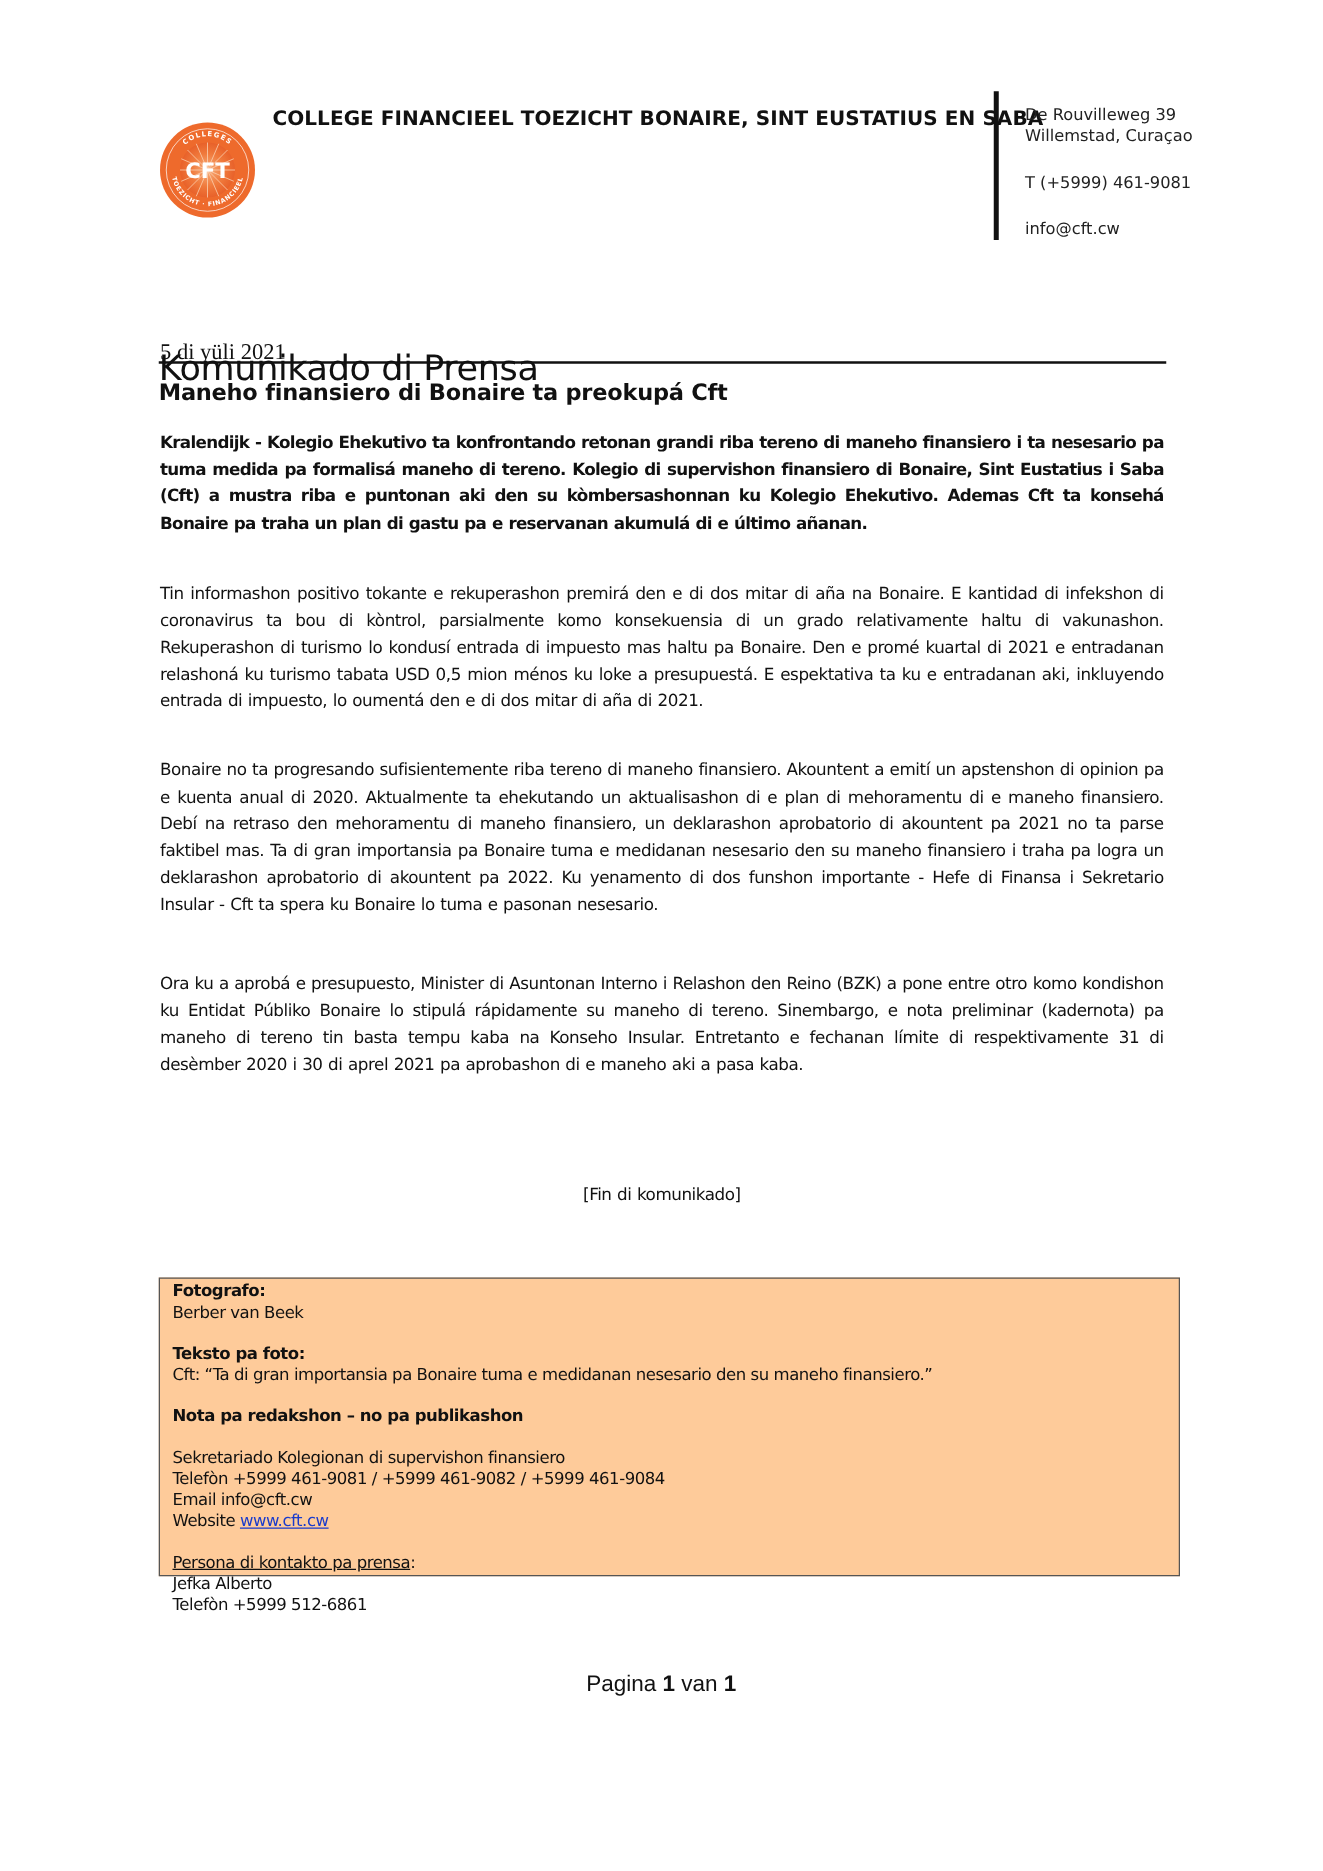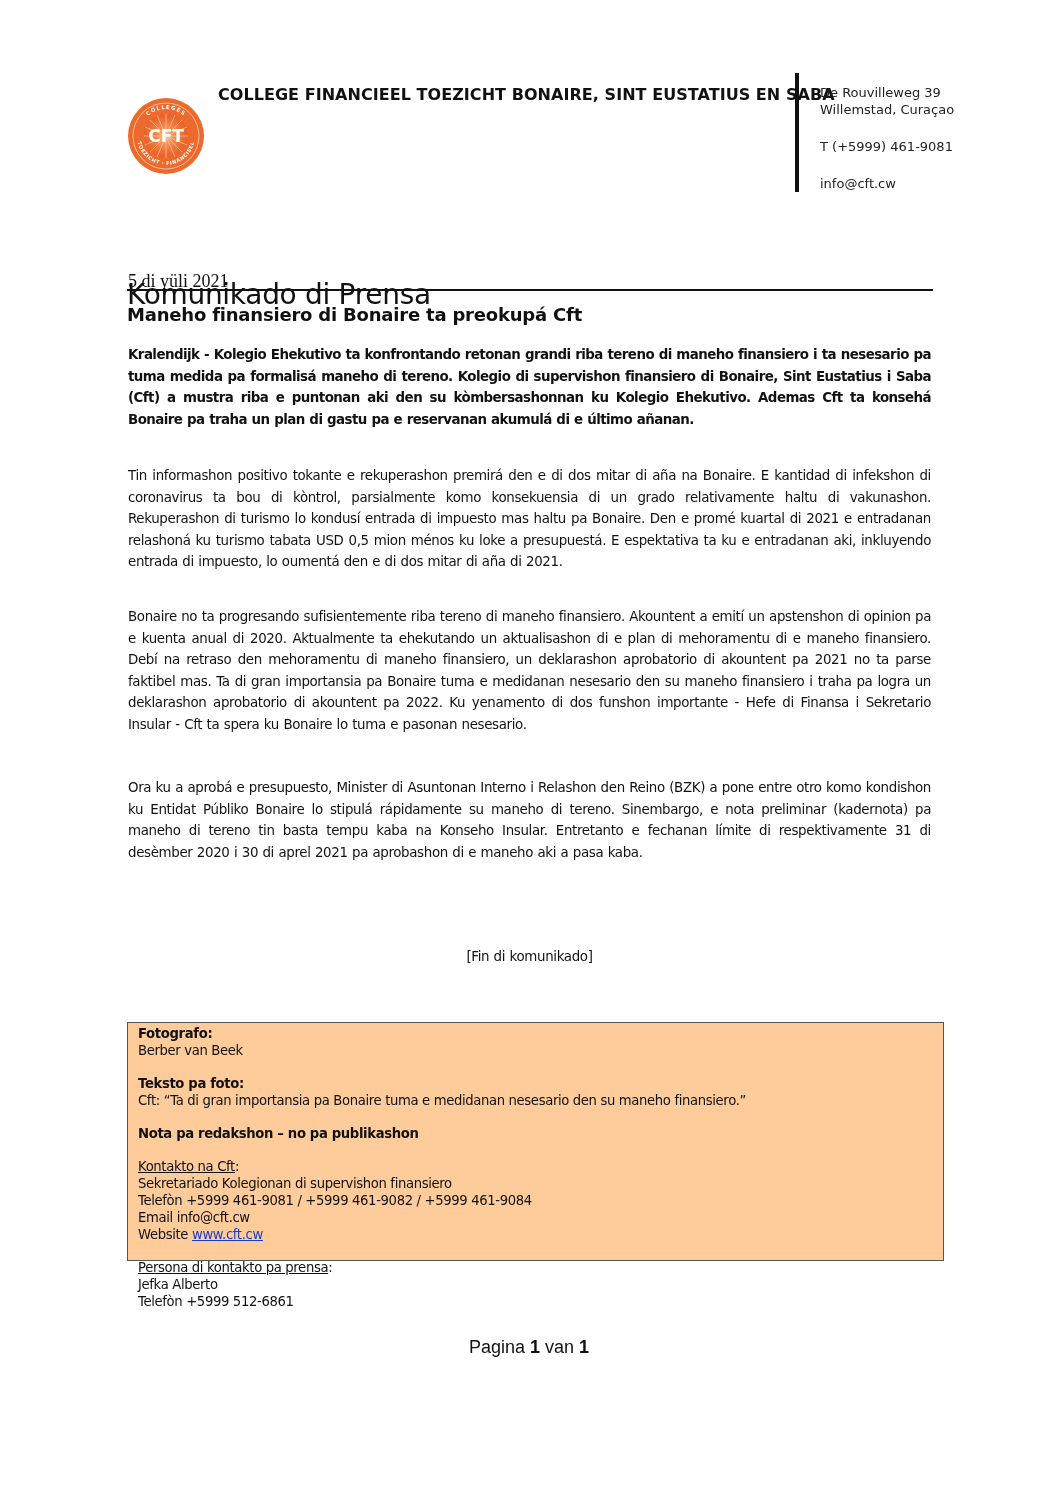--- a/index.html
+++ b/index.html
@@ -152,21 +152,20 @@
 
   <div class="info-box">
     <span class="blk bold">Fotografo:</span>
     <span class="blk">Berber van Beek</span>
     <div class="sp"></div>
     <span class="blk bold">Teksto pa foto:</span>
     <span class="blk">Cft: “Ta di gran importansia pa Bonaire tuma e medidanan nesesario den su maneho finansiero.”</span>
     <div class="sp"></div>
     <span class="blk bold">Nota pa redakshon – no pa publikashon</span>
     <div class="sp"></div>
-    <span class="blk"><span class="u">Kontakto na Cft</span><span>:</span></span>
     <span class="blk">Sekretariado Kolegionan di supervishon finansiero</span>
     <span class="blk">Telefòn +5999 461-9081 / +5999 461-9082 / +5999 461-9084</span>
     <span class="blk">Email info@cft.cw</span>
     <span class="blk"><span>Website </span><a href="#">www.cft.cw</a></span>
     <div class="sp"></div>
     <span class="blk"><span class="u">Persona di kontakto pa prensa</span><span>:</span></span>
     <span class="blk">Jefka Alberto</span>
     <span class="blk">Telefòn +5999 512-6861</span>
   </div>
 

